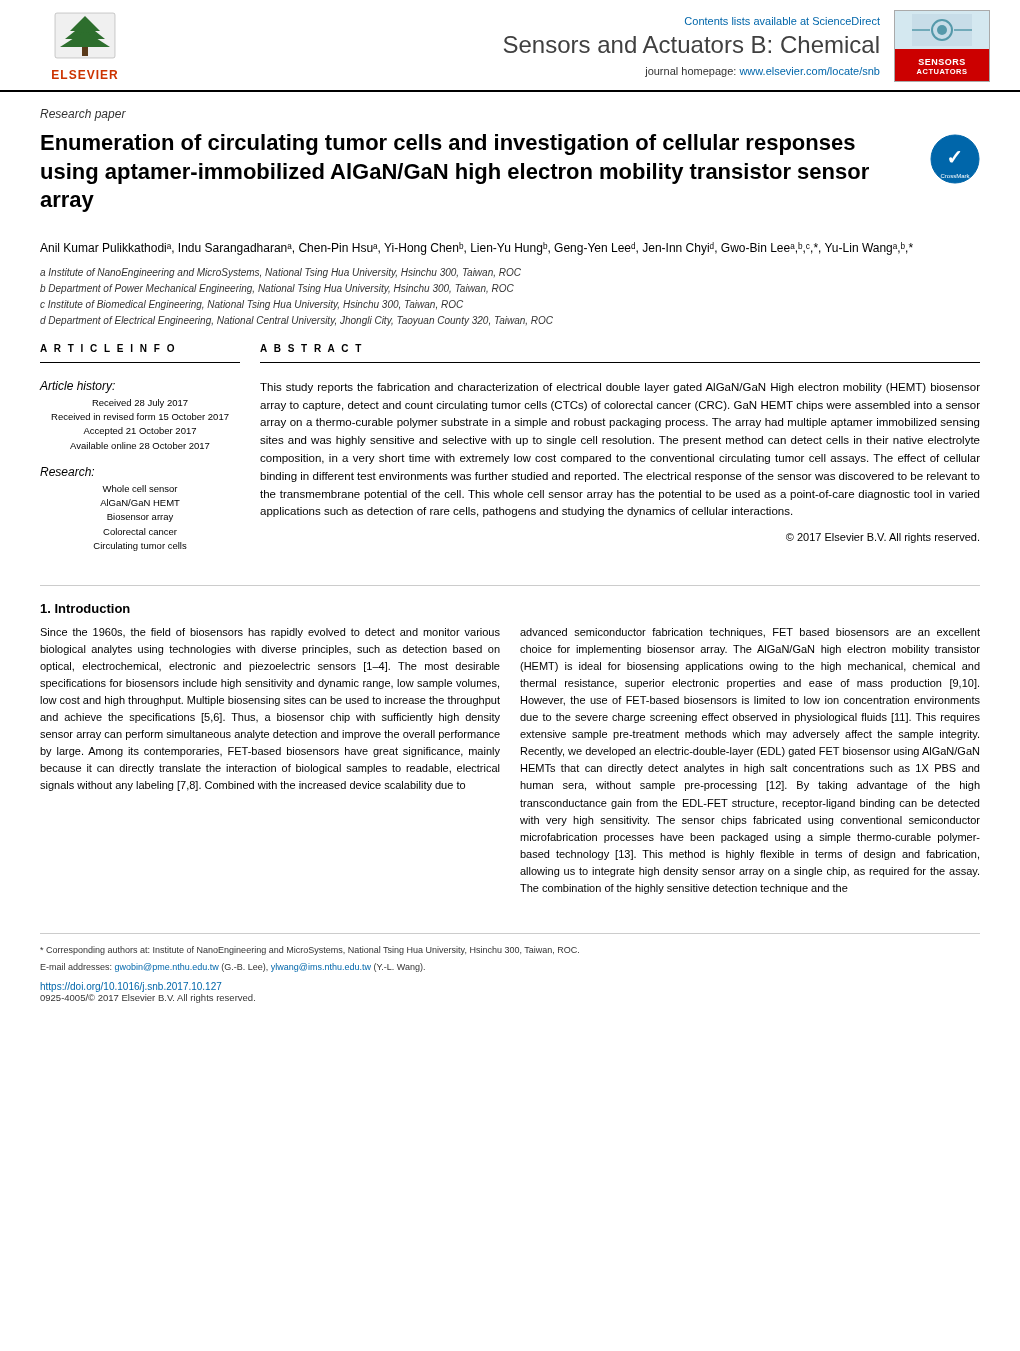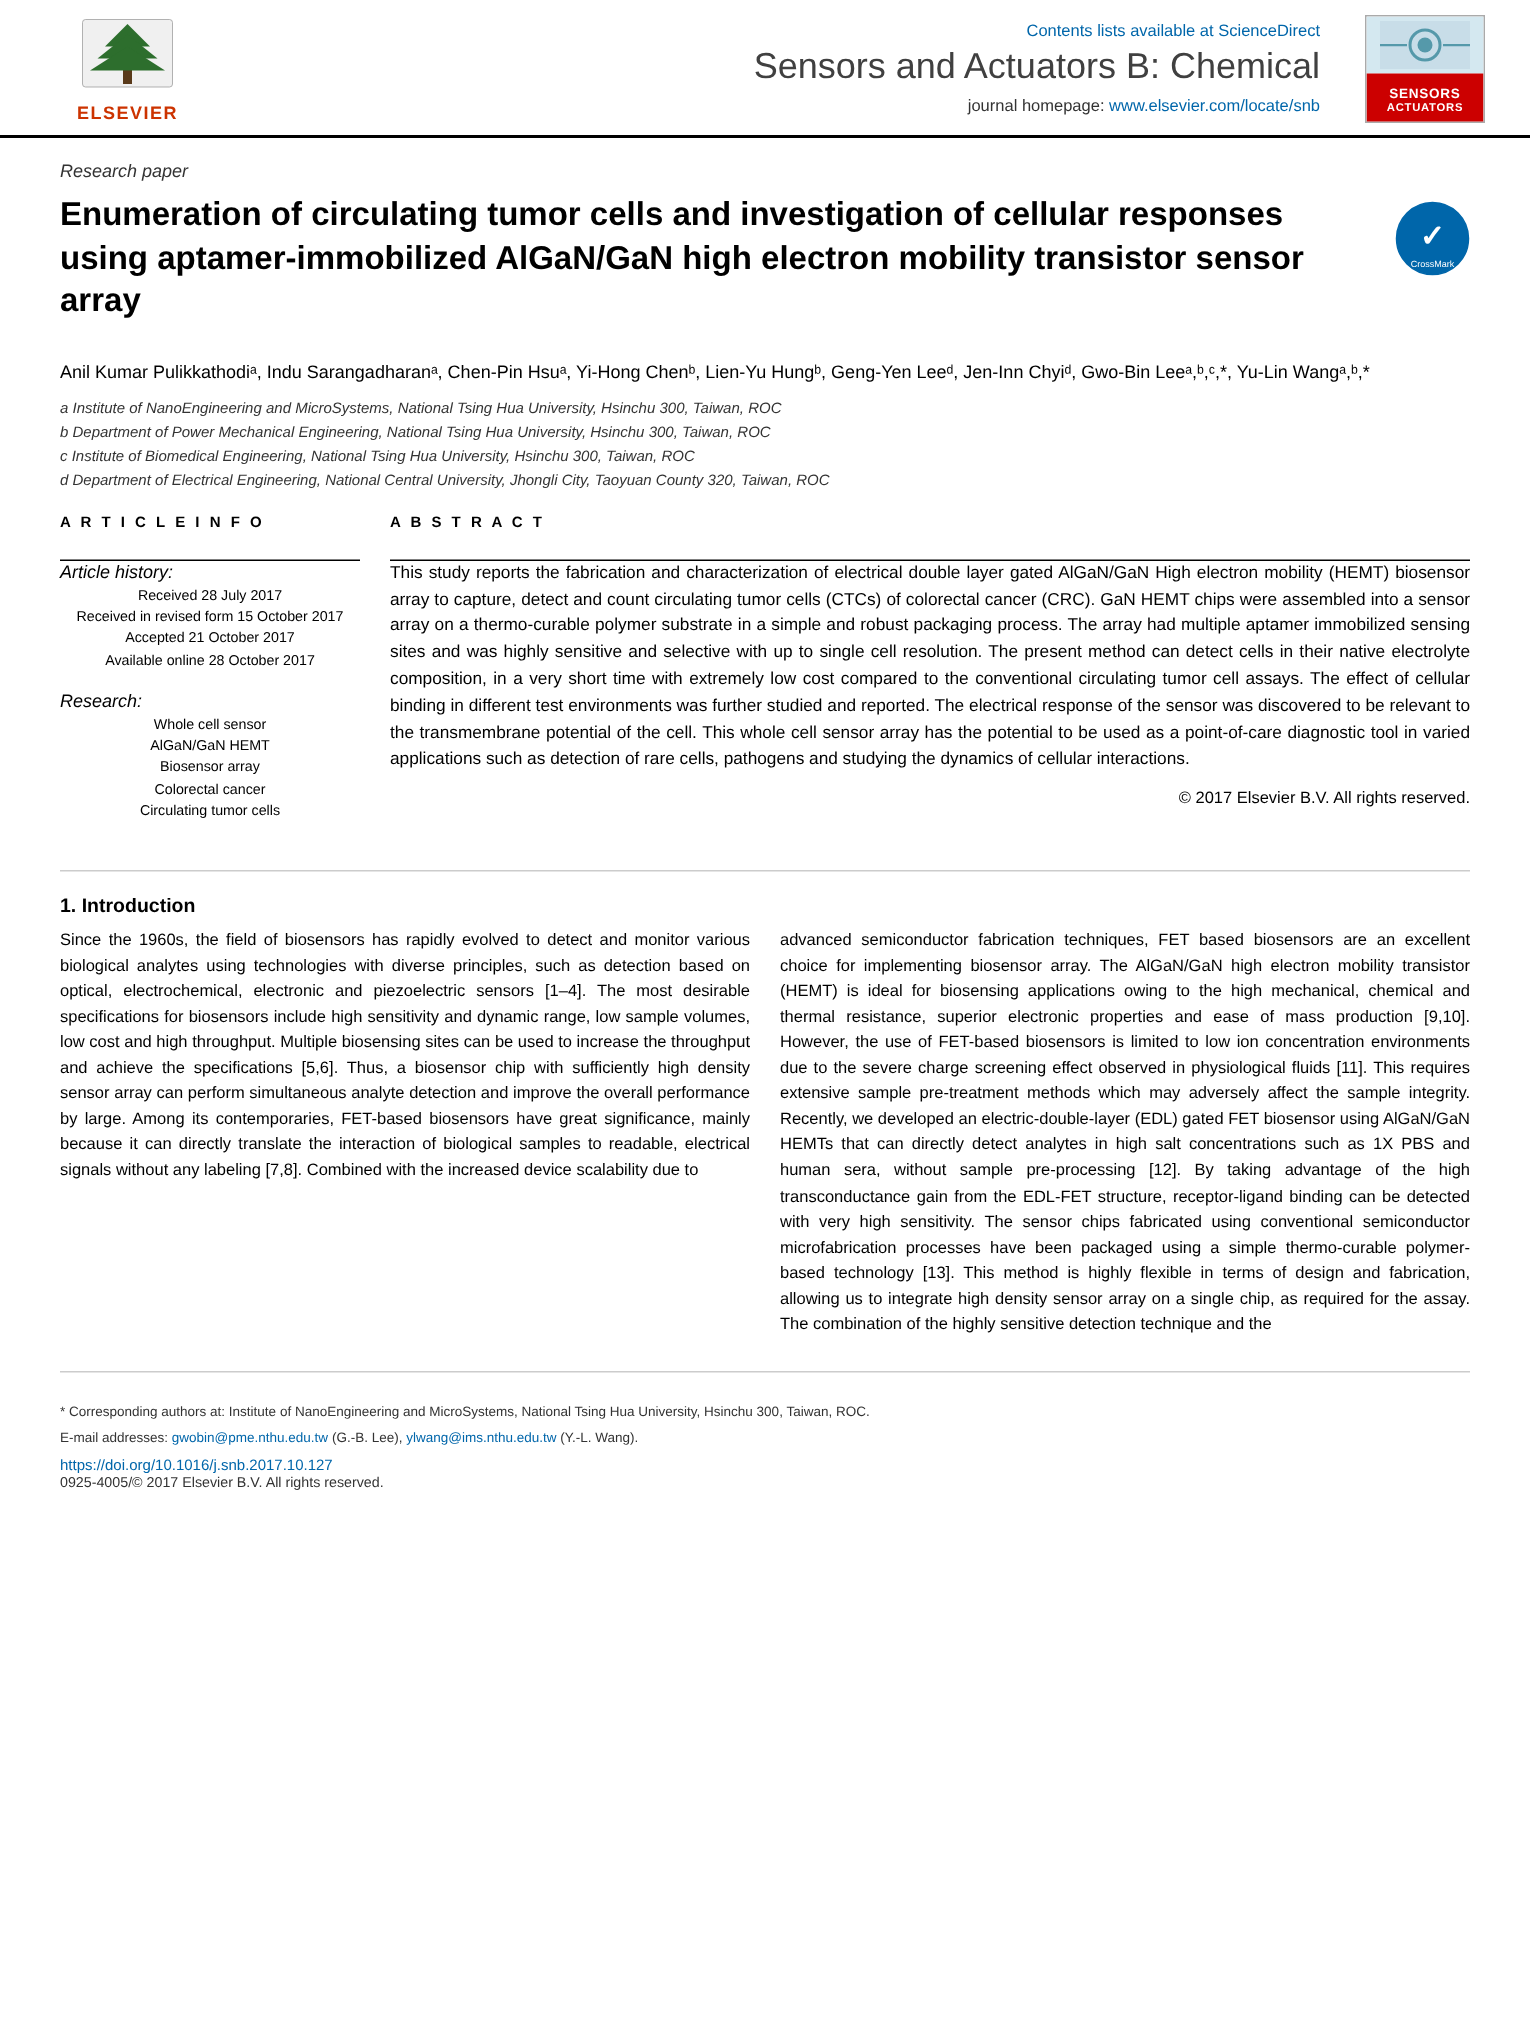--- a/index.html
+++ b/index.html
@@ -134,22 +134,22 @@
     .article-abstract {
       flex: 1;
     }
     .section-header {
       font-size: 10px;
       font-weight: bold;
       letter-spacing: 2px;
       color: #000;
       font-family: Arial, sans-serif;
       border-bottom: 1px solid #000;
-      padding-bottom: 19px;
-      margin-bottom: 0;
+      padding-bottom: 8px;
+      margin-bottom: 16px;
     }
     .info-block {
       margin-bottom: 12px;
     }
     .info-title {
       font-size: 12px;
       font-style: italic;
       font-weight: normal;
       color: #000;
       font-family: Arial, sans-serif;
@@ -199,22 +199,22 @@
     }
     .body-text {
       font-size: 11px;
       line-height: 1.55;
       text-align: justify;
       color: #000;
       font-family: Arial, sans-serif;
     }
     
     .footer {
-      margin-top: 22px;
-      padding-top: 20px;
+      margin-top: 36px;
+      padding-top: 10px;
       border-top: 1px solid #ccc;
     }
     .footnote {
       font-size: 9px;
       color: #333;
       font-family: Arial, sans-serif;
       line-height: 1.5;
       margin-bottom: 4px;
     }
     .doi-text {
@@ -223,21 +223,21 @@
       font-family: Arial, sans-serif;
       margin-top: 6px;
     }
     .issn-text {
       font-size: 9.5px;
       color: #333;
       font-family: Arial, sans-serif;
     }
     
     .sensors-box {
-      width: 80px;
+      width: 96px;
       height: 72px;
       border: 1px solid #aaa;
       overflow: hidden;
       position: relative;
     }
     .sensors-box-top {
       background: #d4e8f0;
       height: 38px;
       display: flex;
       align-items: center;

